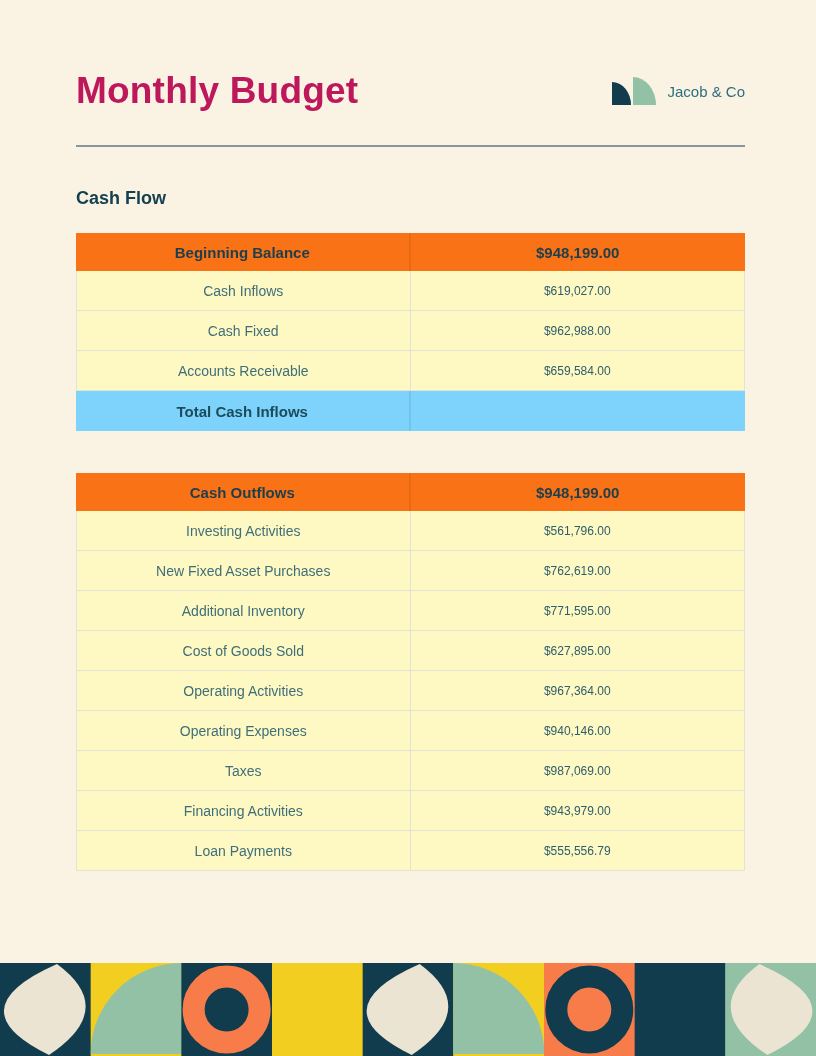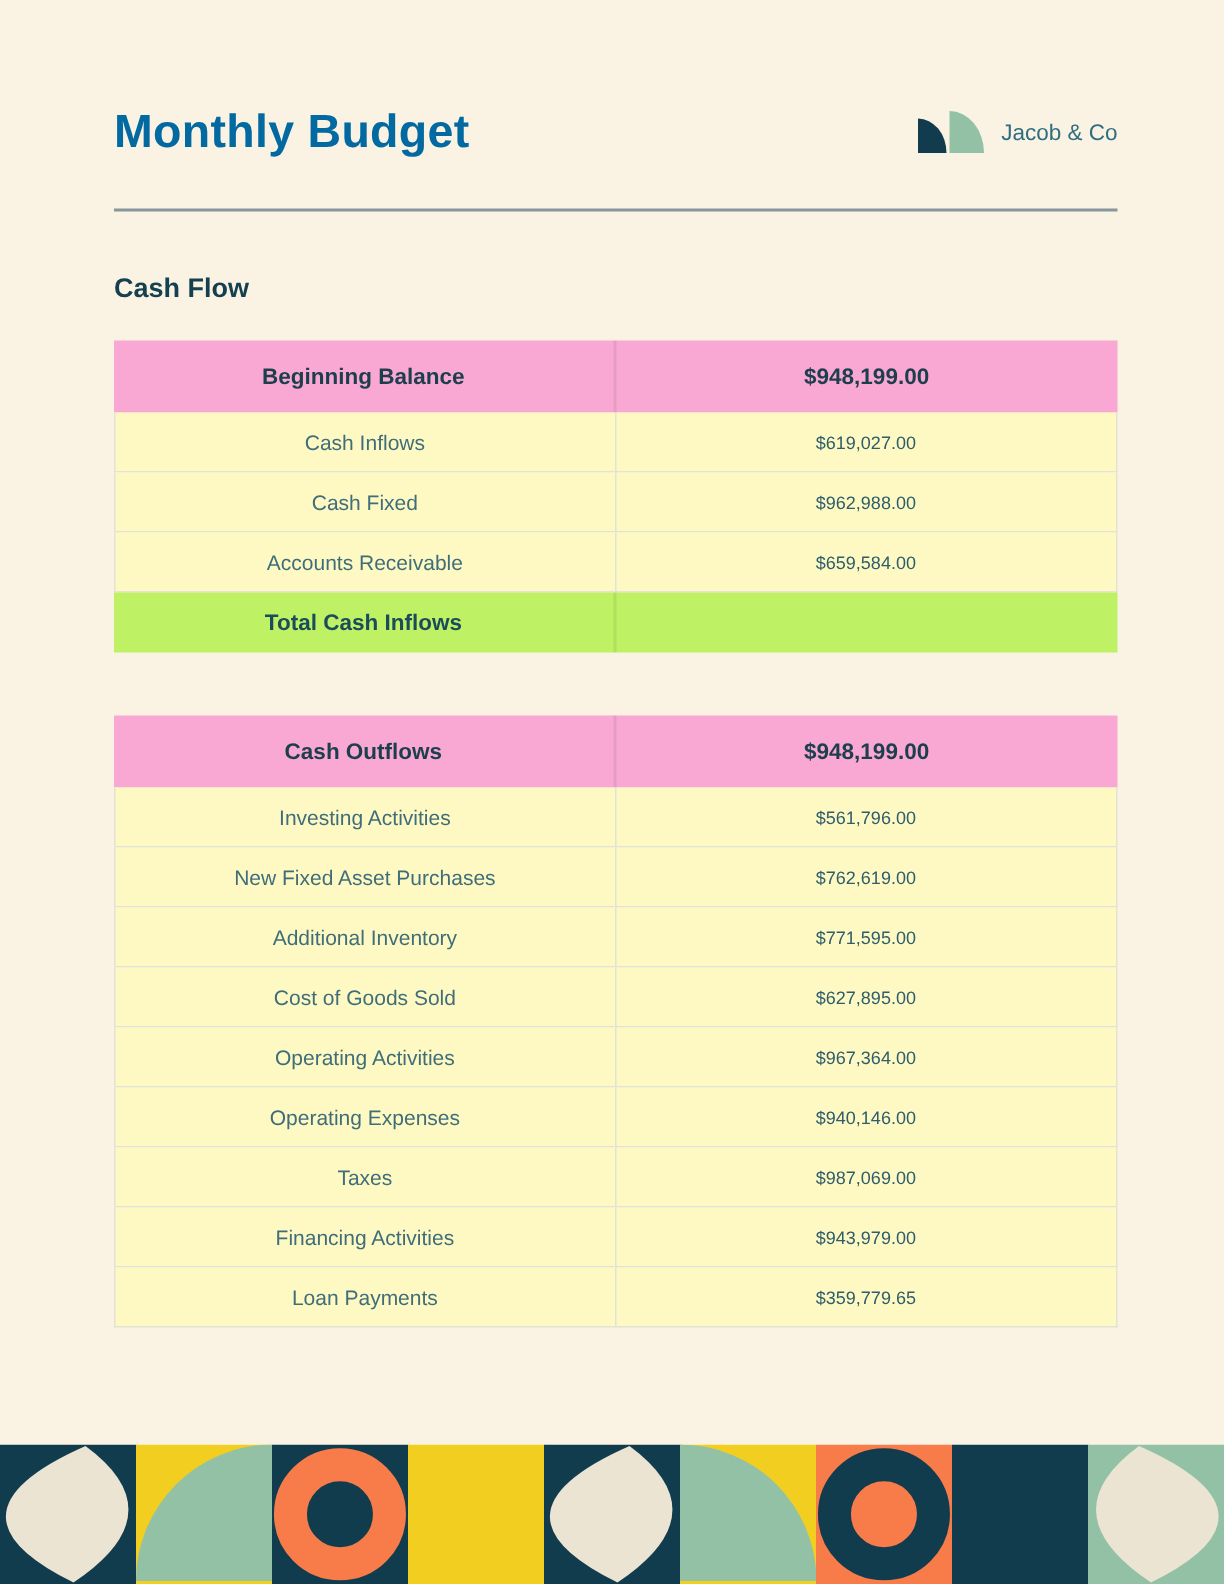--- a/index.html
+++ b/index.html
@@ -13,23 +13,23 @@
   .content { padding:0 71px 0 76px; }
 
   
   .doc-header {
     margin-top:70px;
     display:flex;
     align-items:center;
     justify-content:space-between;
   }
   .doc-title {
-    font-size:31px;
-    font-weight:bold;
-    color:#0369a1;
+    font-size:37px;
+    font-weight:bold;
+    color:#be185d;
     letter-spacing:0.2px;
   }
   .brand { display:flex; align-items:center; gap:11px; }
   .brand-mark { display:flex; align-items:flex-end; gap:2px; }
   .brand-shape-navy {
     width:19px; height:23px;
     background:#123C4E;
     border-radius:0 100% 0 0;
   }
   .brand-shape-green {
@@ -59,41 +59,41 @@
     display:grid;
     grid-template-columns:1fr 1fr;
   }
   .t-row .cell {
     display:flex;
     align-items:center;
     justify-content:center;
     text-align:center;
   }
   .t-head {
-    background:#f9a8d4;
-    height:48px;
+    background:#f97316;
+    height:38px;
   }
   .t-head .cell {
     font-size:15px;
     font-weight:bold;
     color:#1D3E4D;
   }
   .t-head .cell:first-child { border-right:2px solid rgba(0,0,0,0.07); }
   .t-data {
     background:#fef9c3;
     height:40px;
     border-left:1.5px solid #E2E2D8;
     border-right:1.5px solid #E2E2D8;
     border-bottom:1.5px solid #E2E2D8;
   }
   .t-data .cell:first-child { border-right:1.5px solid #E2E2D8; }
   .t-data .label { font-size:14px; color:#3F6E7A; }
   .t-data .value { font-size:12px; color:#2E5D6B; }
   .t-total {
-    background:#bef264;
+    background:#7dd3fc;
     height:40px;
   }
   .t-total .cell {
     font-size:15px;
     font-weight:bold;
     color:#1C4C5B;
   }
   .t-total .cell:first-child { border-right:2px solid rgba(0,0,0,0.07); }
 
   
@@ -178,21 +178,21 @@
     <div class="t-row t-data">
       <div class="cell label">Taxes</div>
       <div class="cell value">$987,069.00</div>
     </div>
     <div class="t-row t-data">
       <div class="cell label">Financing Activities</div>
       <div class="cell value">$943,979.00</div>
     </div>
     <div class="t-row t-data">
       <div class="cell label">Loan Payments</div>
-      <div class="cell value">$359,779.65</div>
+      <div class="cell value">$555,556.79</div>
     </div>
   </div>
 
 </div>
 
 <svg class="footer-pattern" viewBox="0 0 816 93">
     <g transform="translate(0,0)">
       <rect width="91" height="93" fill="#113C4E"></rect>
       <path d="M 57 1 Q -45 46 49 92 Q 118 46 57 1 Z" fill="#ECE4D3"></path>
     </g>

